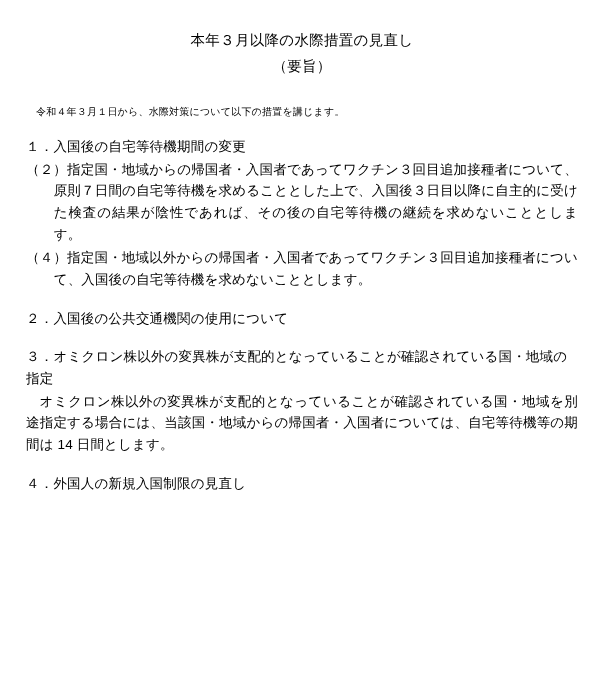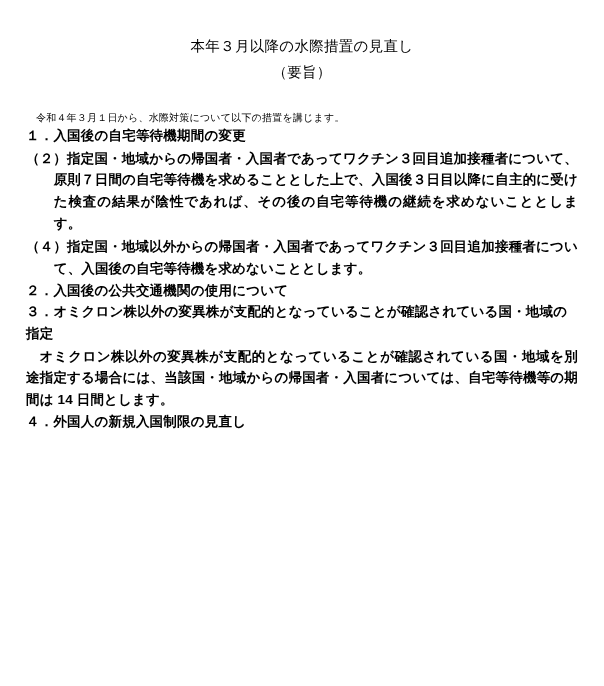--- a/index.html
+++ b/index.html
@@ -11,21 +11,21 @@
     width: 604px;
     height: 686px;
     font-family: "Liberation Sans", "DejaVu Sans", sans-serif;
     color: #000000;
     -webkit-font-smoothing: antialiased;
   }
   .page {
     box-sizing: border-box;
     width: 604px;
     height: 686px;
-    padding: 30px 26px 20px 26px;
+    padding: 24px 26px 20px 26px;
     position: relative;
   }
   .title {
     text-align: center;
     font-size: 14.5px;
     line-height: 1.5;
     letter-spacing: 0.3px;
     margin: 6px 0 0 0;
   }
   .subtitle {
@@ -36,21 +36,21 @@
     margin: 4px 0 0 0;
   }
   .lead {
     font-size: 10px;
     line-height: 1.55;
     margin: 26px 0 0 0;
     text-indent: 1em;
     letter-spacing: 0.2px;
   }
   .section {
-    font-weight: bold;
+    margin-top: 17px;
   }
   .section-head {
     font-size: 13.5px;
     line-height: 1.6;
     letter-spacing: 0.2px;
     text-indent: 0;
     margin: 0;
   }
   .para {
     font-size: 13.5px;

